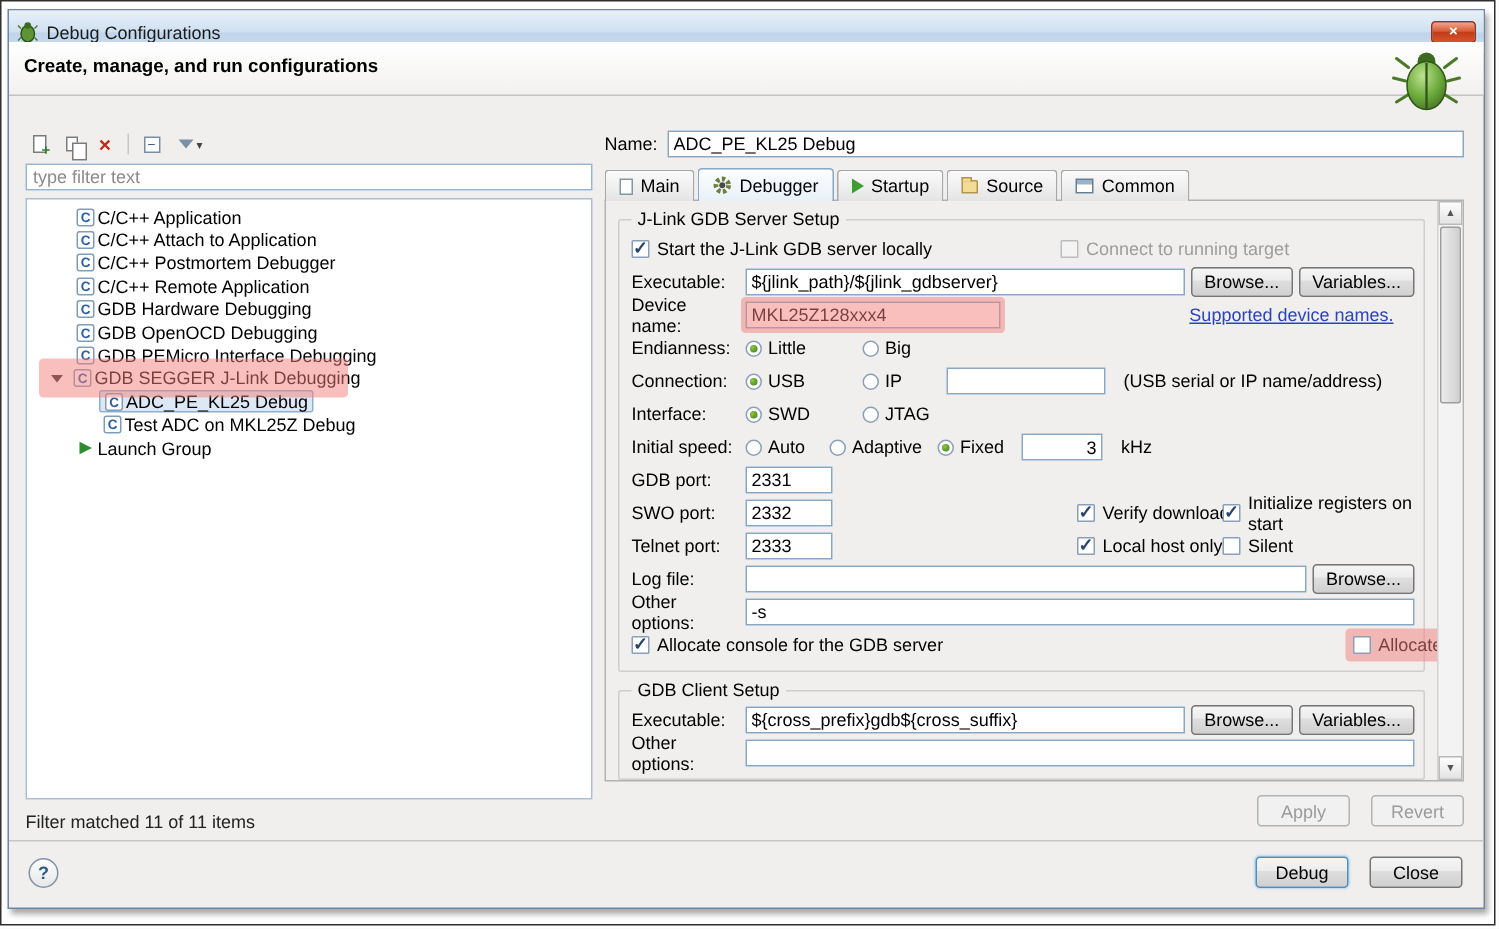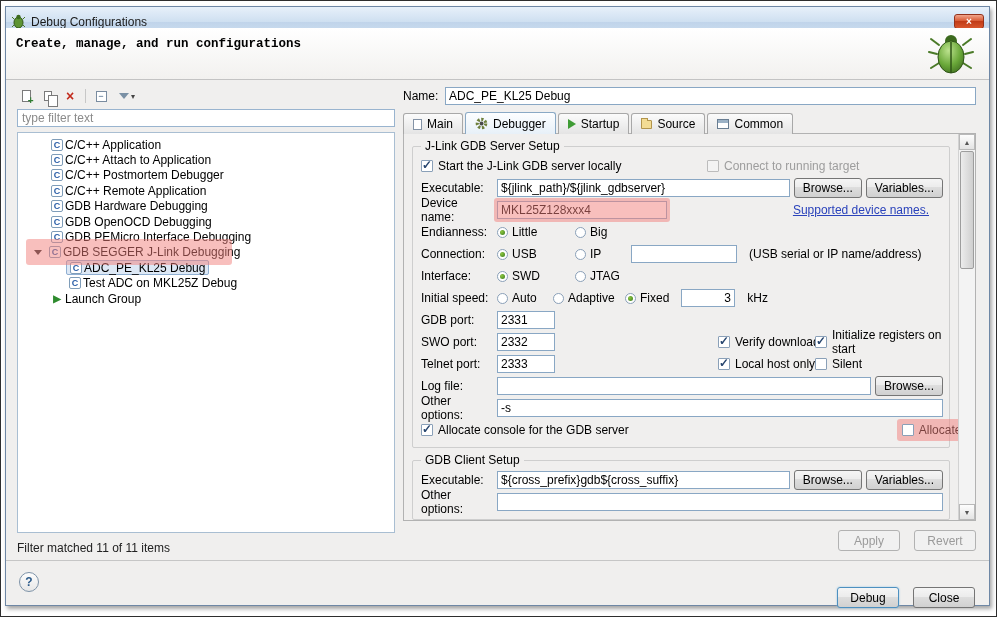--- a/index.html
+++ b/index.html
@@ -11,22 +11,22 @@
   .titlebar { position:absolute; left:0; top:0; right:0; height:30px;
     background:linear-gradient(#e7f0fa, #cfe0f1 50%, #c0d4ea 51%, #cddff0);
     border-bottom:1px solid #9db3c9; display:flex; align-items:center; padding:0 5px; }
   .ticon { width:15px; height:15px; margin-right:5px; display:inline-flex; }
   .ttext { font-size:12px; color:#1a1a1a; }
   .closebtn { margin-left:auto; width:30px; height:15px; border:1px solid #93321c; border-radius:3px;
     background:linear-gradient(#f0a58c, #d95b35 45%, #c13c17 50%, #d8552c);
     color:#fff; display:flex; align-items:center; justify-content:center; font-size:10px; font-weight:bold; cursor:default; }
 
   
-  .header { position:absolute; left:0; top:21px; right:0; height:52px;
-    background:linear-gradient(#ffffff, #f2f1ef); border-bottom:1px solid #c3c3c3;font-family:Liberation Mono, monospace; }
+  .header { position:absolute; left:0; top:21px; right:0; height:36px;
+    background:linear-gradient(#ffffff, #f2f1ef); border-bottom:1px solid #c3c3c3; }
   .header-title { position:absolute; left:10px; top:9px; font-size:12.5px; font-weight:bold; color:#000; }
   .bug { position:absolute; right:14px; top:4px; }
 
   
   .left { position:absolute; left:11px; top:79px; width:378px; bottom:50px; }
   .toolbar { display:flex; align-items:center; height:20px; gap:4px; }
   .tbi { display:inline-flex; align-items:center; justify-content:center; width:18px; height:18px; border:1px solid transparent; border-radius:2px; }
   .tbi.wide { width:26px; }
   .tbsep { width:1px; height:14px; background:#c7c7c7; margin:0 2px; }
   .ic-page { position:relative; width:9px; height:12px; background:#fff; border:1px solid #7a7a7a; }
@@ -116,21 +116,21 @@
   .sb-thumb { position:absolute; left:1px; right:1px; top:17px; height:118px; border:1px solid #9d9d9d; border-radius:2px;
     background:linear-gradient(90deg,#ececec,#cfcfcf); }
 
   .applyrow { position:absolute; right:0; bottom:4px; display:flex; gap:14px; }
 
   
   .footer { position:absolute; left:0; right:0; bottom:0; height:45px; border-top:1px solid #c6c6c6; }
   .helpbtn { position:absolute; left:13px; top:11px; width:20px; height:20px; border:1px solid #7e93a8; border-radius:50%;
     background:linear-gradient(#fdfdfd,#e7e7e7); color:#2b5a8a; font-size:12px; font-weight:bold;
     display:flex; align-items:center; justify-content:center; }
-  .fbtns { position:absolute; right:14px; top:10px; display:flex; gap:14px;margin-top:16px; }
+  .fbtns { position:absolute; right:14px; top:10px; display:flex; gap:14px; }
 </style>
 </head>
 <body>
 
 <div class="screen">
 <div class="window">
 
   <div class="titlebar">
     <span class="ticon">
       <svg width="15" height="15" viewBox="0 0 15 15">

